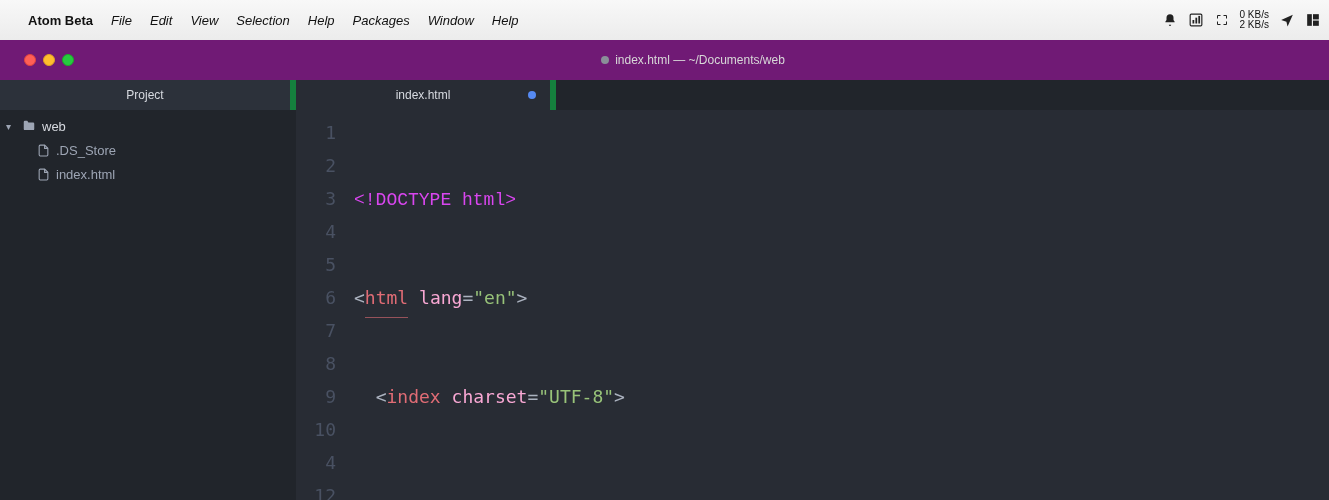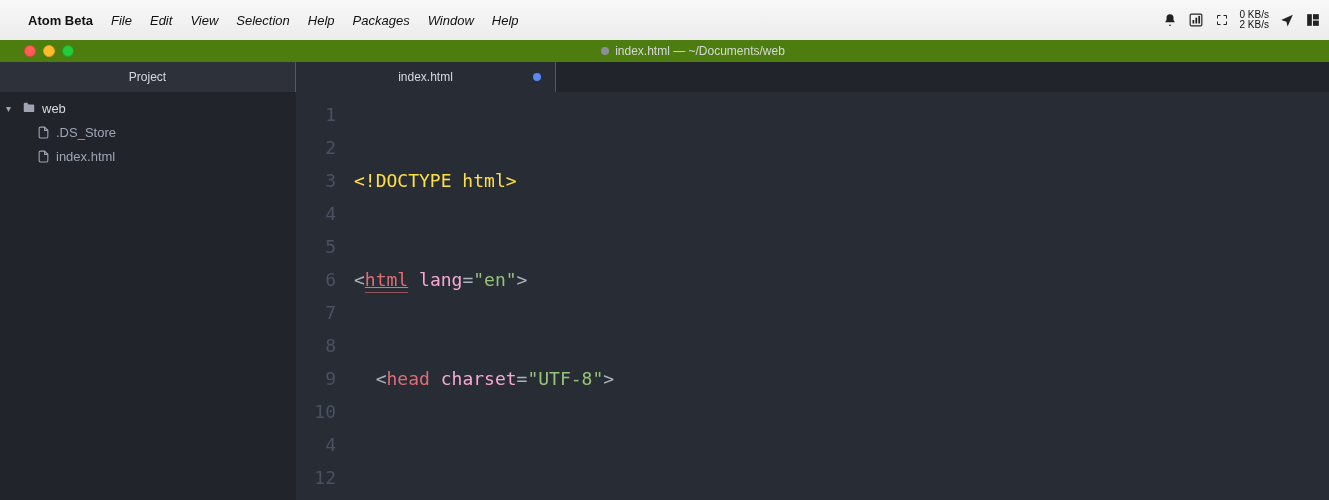--- a/index.html
+++ b/index.html
@@ -9,32 +9,32 @@
   .menubar { height: 40px; background: linear-gradient(#f8f8f8,#ececec); display: flex; align-items: center; padding: 0 8px; font-size: 13px; color: #111; gap: 18px; }
   .menubar .apple { font-size: 14px; margin-right: 2px; }
   .menubar .app-name { font-weight: 600; }
   .menubar .menu-item { cursor: default; font-style: italic; }
   .menubar .spacer { flex: 1; }
   .menubar .right { display: flex; align-items: center; gap: 10px; font-size: 12px; }
   .menubar .netspeed { font-size: 10px; line-height: 10px; text-align: center; }
   .status-icon { width: 16px; height: 16px; display: inline-flex; align-items: center; justify-content: center; }
   
   
-  .titlebar { height: 22px; background: #4d7c0f; display: flex; align-items: center; gap: 7px; padding: 0 24px; }
+  .titlebar { height: 40px; background: #701a75; display: flex; align-items: center; gap: 7px; padding: 0 24px; }
   .traffic { display: flex; gap: 7px; }
   .traffic .dot { width: 12px; height: 12px; border-radius: 50%; }
   .dot.red { background: #ff5f56; border: 0.5px solid #e0443e; }
   .dot.yellow { background: #ffbd2e; border: 0.5px solid #dea123; }
   .dot.green { background: #27c93f; border: 0.5px solid #1aab29; }
   .titlebar .wintitle { flex: 1; text-align: center; font-size: 12px; color: #d8d8d8; display: flex; justify-content: center; align-items: center; gap: 6px; }
   .mod-dot { width: 8px; height: 8px; border-radius: 50%; background: #8a8f99; }
   
   
   .tab-bar { height: 30px; background: #21252b; display: flex; }
-  .tab { width: 296px; display: flex; align-items: center; justify-content: center; font-size: 12px; color: #9da5b4; position: relative; border-right: 1px solid #15803d; }
+  .tab { width: 296px; display: flex; align-items: center; justify-content: center; font-size: 12px; color: #9da5b4; position: relative; border-right: 6px solid #15803d; }
   .tab.project { background: #2c313a; color: #d7dae0; }
   .tab.file { width: 260px; background: #282c34; color: #d7dae0; }
   .tab.file .dot { position: absolute; right: 14px; width: 8px; height: 8px; border-radius: 50%; background: #568af2; }
   
   
   .main { display: flex; height: calc(500px - 22px - 22px - 30px); }
   
   
   .sidebar { width: 296px; background: #21252b; color: #9da5b4; font-size: 13px; overflow: auto; }
   .tree { padding: 4px 0; }
@@ -48,23 +48,23 @@
   .editor { flex: 1; background: #282c34; display: flex; font-family: Menlo, Monaco, Consolas, monospace; font-size: 18px; line-height: 33px; }
   .gutter { width: 58px; text-align: right; color: #495162; padding: 6px 18px 0 0; user-select: none; }
   .code { flex: 1; padding: 6px 0 0 0; white-space: pre; position: relative; }
   .code .line { height: 33px; }
   
   
   .c-punc { color: #abb2bf; }
   .c-tag  { color: #e06c75; }
   .c-attr { color: #f9a8d4; }
   .c-str  { color: #98c379; }
-  .c-doctype { color: #fde047; }
-  
-  .underline { border-bottom: 1px solid rgba(224,108,117,0.6); padding-bottom: 2px; text-decoration: underline; }
+  .c-doctype { color: #d946ef; font-family: Liberation Mono, monospace; }
+  
+  .underline { border-bottom: 1px solid rgba(224,108,117,0.6); padding-bottom: 9px; }
 </style>
 </head>
 <body>
 
 <div class="menubar">
   <span class="apple"></span>
   <span class="app-name">Atom Beta</span>
   <span class="menu-item">File</span>
   <span class="menu-item">Edit</span>
   <span class="menu-item">View</span>
@@ -179,21 +179,21 @@
       <div>7</div>
       <div>8</div>
       <div>9</div>
       <div>10</div>
       <div>4</div>
       <div>12</div>
     </div>
     <div class="code">
       <div class="line"><span class="c-doctype">&lt;!DOCTYPE html&gt;</span></div>
       <div class="line"><span class="c-punc">&lt;</span><span class="c-tag underline">html</span><span class="c-punc"> </span><span class="c-attr">lang</span><span class="c-punc">=</span><span class="c-str">"en"</span><span class="c-punc">&gt;</span></div>
-      <div class="line"><span class="c-punc">  &lt;</span><span class="c-tag">head</span><span class="c-punc"> </span><span class="c-attr">charset</span><span class="c-punc">=</span><span class="c-str">"UTF-8"</span><span class="c-punc">&gt;</span></div>
+      <div class="line"><span class="c-punc">  &lt;</span><span class="c-tag">index</span><span class="c-punc"> </span><span class="c-attr">charset</span><span class="c-punc">=</span><span class="c-str">"UTF-8"</span><span class="c-punc">&gt;</span></div>
       
       
       
       
       
       
       
       
     </div>
   </div>

